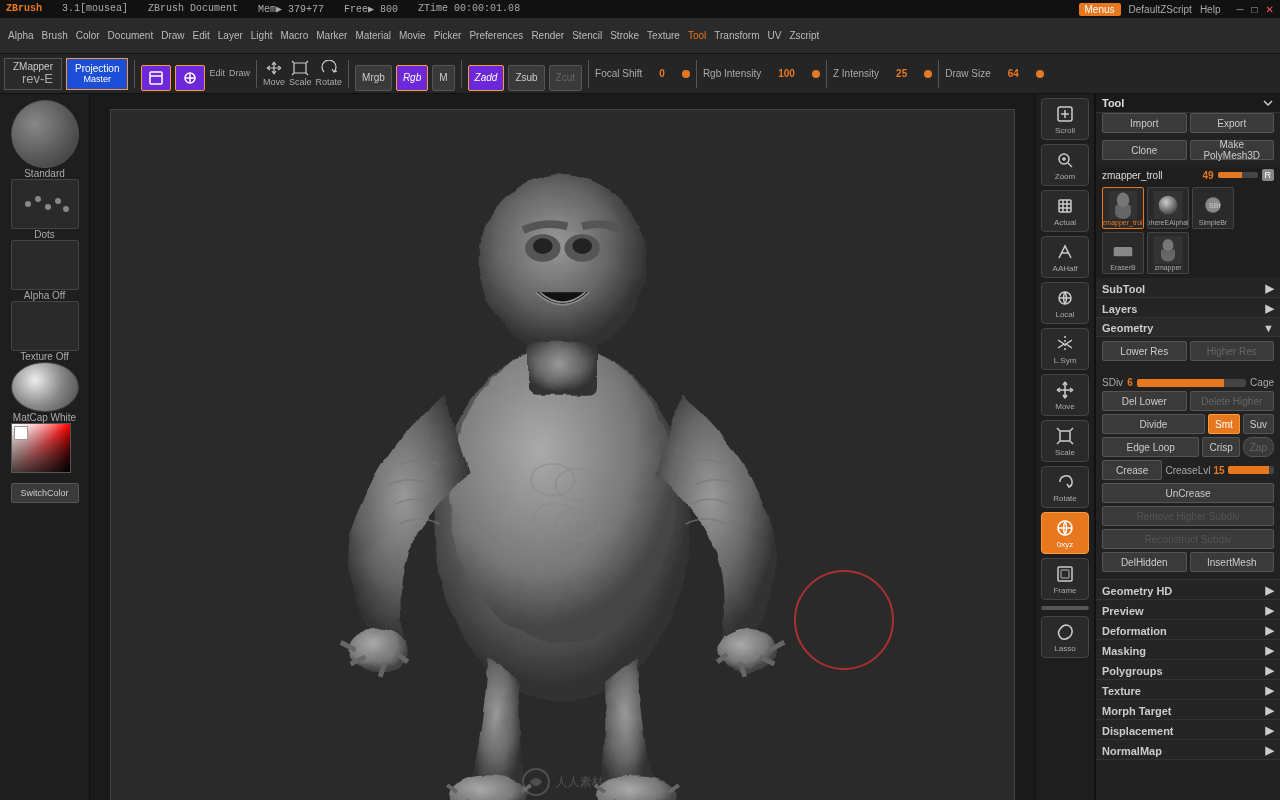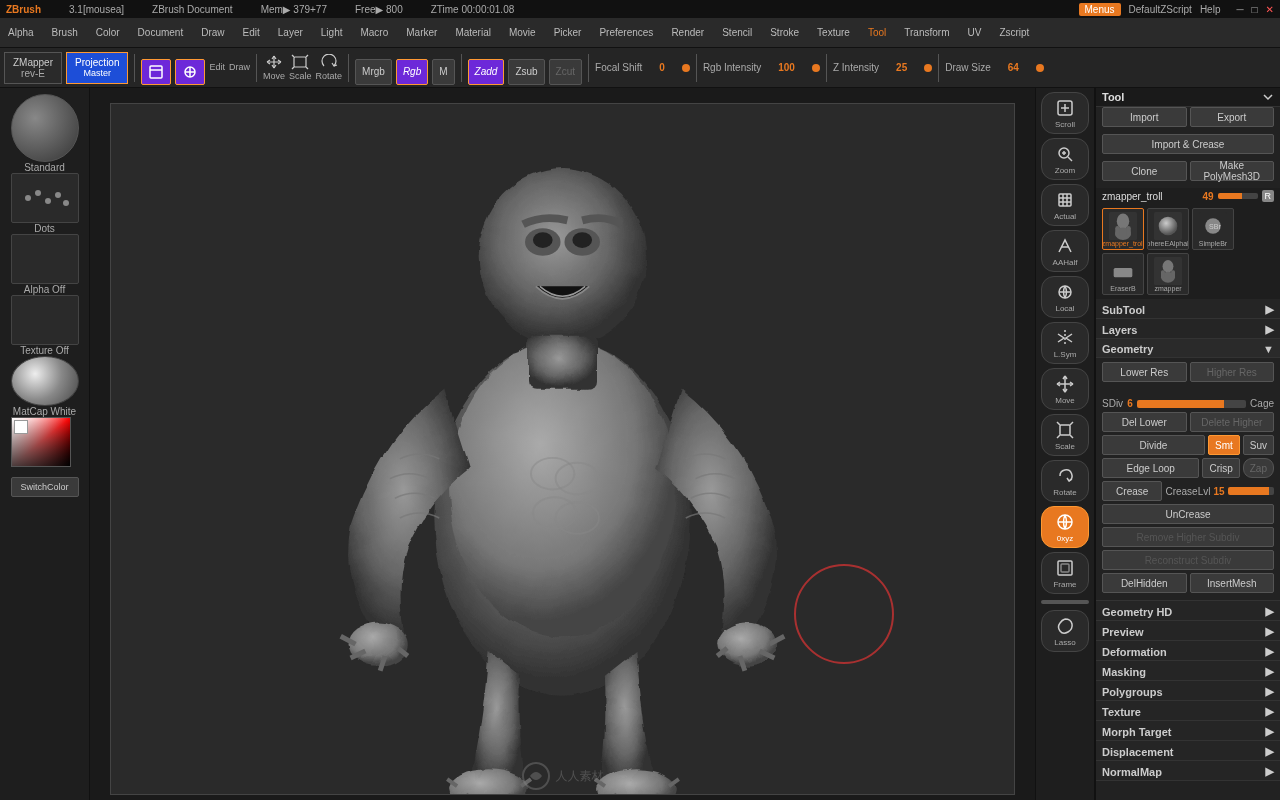--- a/index.html
+++ b/index.html
@@ -17,31 +17,30 @@
     #titlebar {
       height: 18px;
       background: #111;
       display: flex;
       align-items: center;
       padding: 0 6px;
       font-size: 10px;
       color: #aaa;
       justify-content: space-between;
     }
-    #titlebar .left { display: flex; gap: 28px; }
+    #titlebar .left { display: flex; gap: 20px; font-family: Liberation Mono, monospace; }
     #titlebar .right { display: flex; gap: 8px; align-items: center; }
 
     
     #menubar {
-      height: 30px;
+      height: 36px;
       background: #2a2a2a;
       display: flex;
       align-items: center;
       padding: 11px 4px;
-      gap: 10px;
       border-bottom: 1px solid #111;
     }
     .menu-item {
       font-size: 10px;
       color: #bbb;
       cursor: pointer;
       padding: 2px 4px;
     }
 
     
@@ -234,21 +233,21 @@
       align-items: center;
       padding: 4px 2px;
       gap: 4px;
     }
 
     .tool-icon-btn {
       width: 48px;
       height: 42px;
       background: #2a2a2a;
       border: 1px solid #444;
-      border-radius: 13px;
+      border-radius: 4px;
       display: flex;
       flex-direction: column;
       align-items: center;
       justify-content: center;
       cursor: pointer;
       font-size: 8px;
       color: #aaa;
       gap: 2px;
     }
     .tool-icon-btn.active-tool {
@@ -431,21 +430,21 @@
   <span class="menu-item" style="color:#e87820;">Tool</span>
   <span class="menu-item">Transform</span>
   <span class="menu-item">UV</span>
   <span class="menu-item">Zscript</span>
 </div>
 
 <div id="toolbar">
 
   <button class="zmapper-btn" style="font-size:10px;line-height:1.1;">
     <div>ZMapper</div>
-    <div style="font-size:10px;color:#aaa;">rev-E</div>
+    <div style="font-size:13px;color:#aaa;text-align:right;">rev-E</div>
   </button>
   <button class="projection-btn">
     <div>Projection</div>
     <div style="font-size:9px;">Master</div>
   </button>
 
   <div class="separator"></div>
 
   <button class="tool-btn active">
     <svg width="16" height="16" fill="none" stroke="white" stroke-width="1.5">
@@ -764,23 +763,20 @@
       <svg width="12" height="12" viewBox="0 0 12 12" fill="none" stroke="#ccc" stroke-width="1.5">
         <path d="M2 4 L6 8 L10 4"></path>
       </svg>
     </div>
 
     <div class="panel-row" style="padding:0 6px 4px;">
       <button class="panel-btn wide">Import</button>
       <button class="panel-btn wide">Export</button>
     </div>
     <div class="panel-row" style="padding:0 6px 4px;">
-      <button class="panel-btn" style="flex:1;justify-content:center;">Import &amp; Crease</button>
-    </div>
-    <div class="panel-row" style="padding:0 6px 4px;">
       <button class="panel-btn wide">Clone</button>
       <button class="panel-btn wide">Make PolyMesh3D</button>
     </div>
 
     <div class="tool-name-row">
       <span class="tool-name-text">zmapper_troll</span>
       <span class="panel-value">49</span>
       <div style="width:40px;height:6px;background:linear-gradient(to right,#e87820 60%,#444 60%);border-radius:2px;"></div>
       <span class="r-badge">R</span>
     </div>

